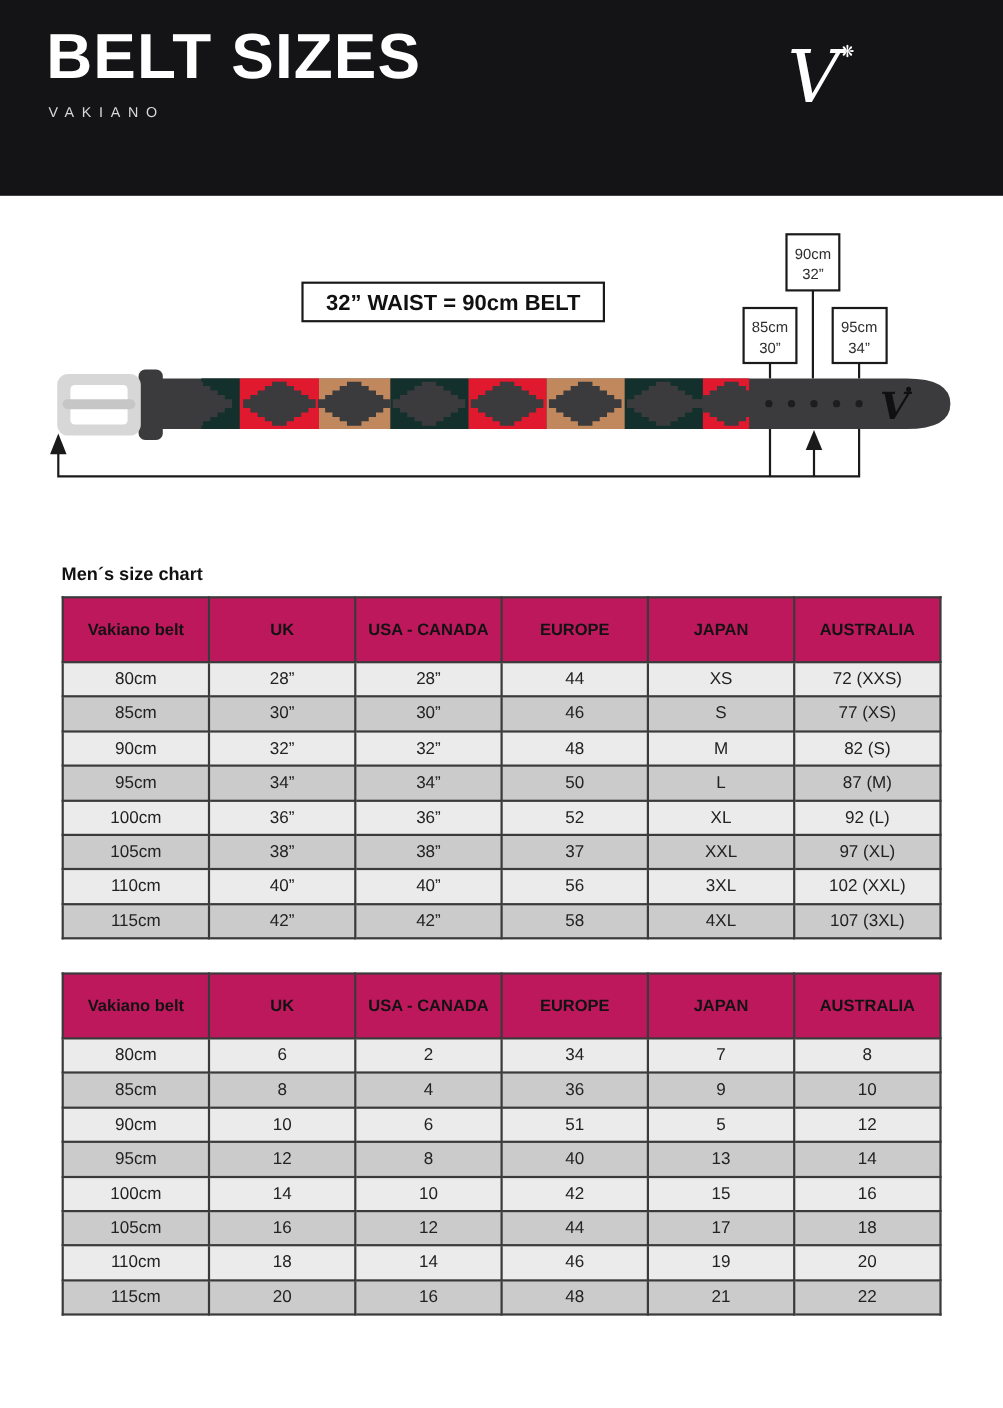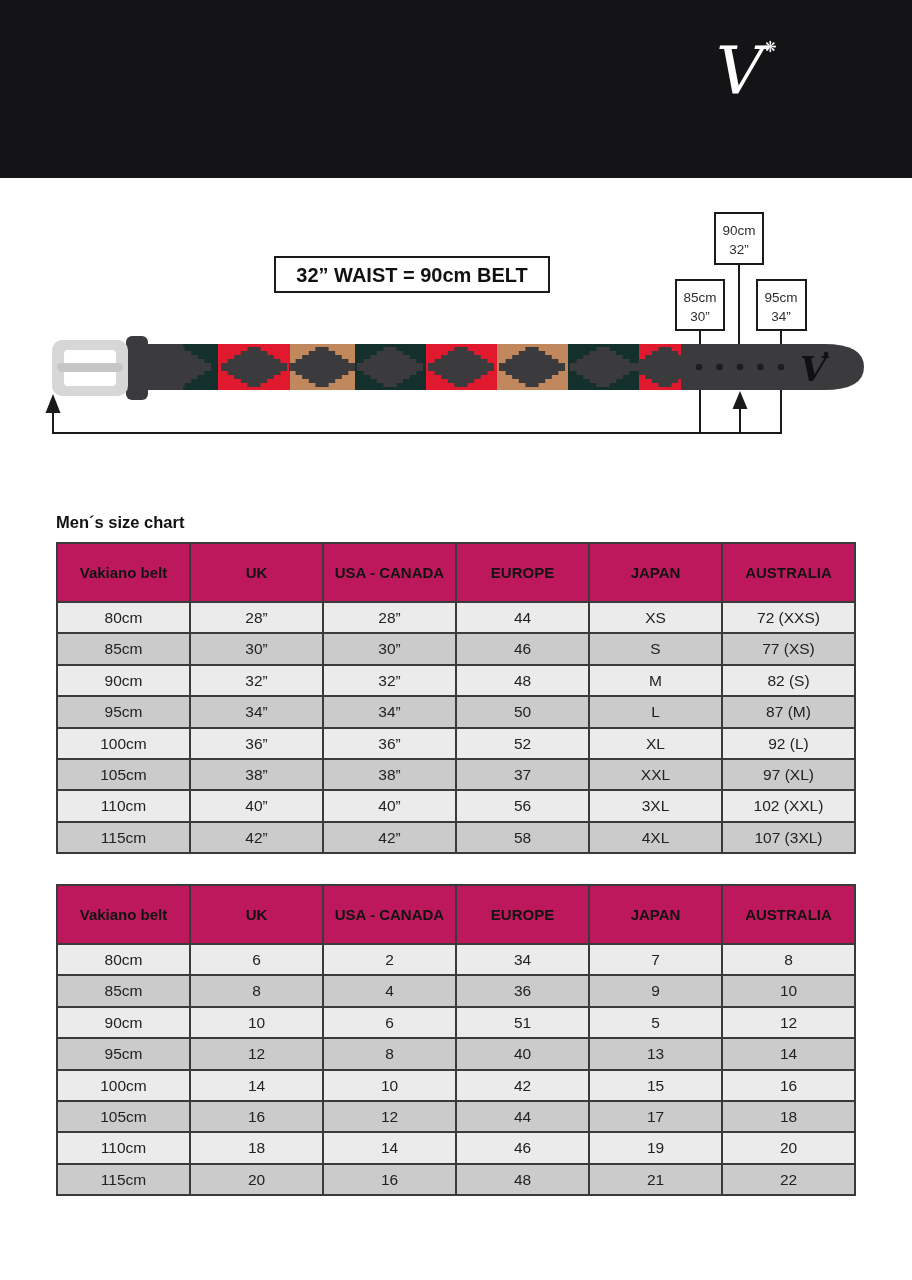--- a/index.html
+++ b/index.html
@@ -63,20 +63,22 @@
   table.sizes tbody tr:nth-child(odd)  td { background: #ebebeb; }
   table.sizes tbody tr:nth-child(even) td { background: #cbcbcb; }
   table.sizes tbody td:first-child { background: #c8c8c8; }
 </style>
 </head>
 <body>
 
 <div class="page">
 
   <header class="hero">
+    <h1>BELT SIZES</h1>
+    <div class="brand">VAKIANO</div>
     <div class="logo">
       <span class="logo-v">V</span>
       <span class="logo-flower">❋</span>
     </div>
   </header>
 
   <svg class="diagram" width="912" height="285" viewBox="0 0 912 285" xmlns="http://www.w3.org/2000/svg">
 
     <line class="dim" x1="739" y1="84" x2="739" y2="166"></line>
     <line class="dim" x1="700" y1="150" x2="700" y2="166"></line>

